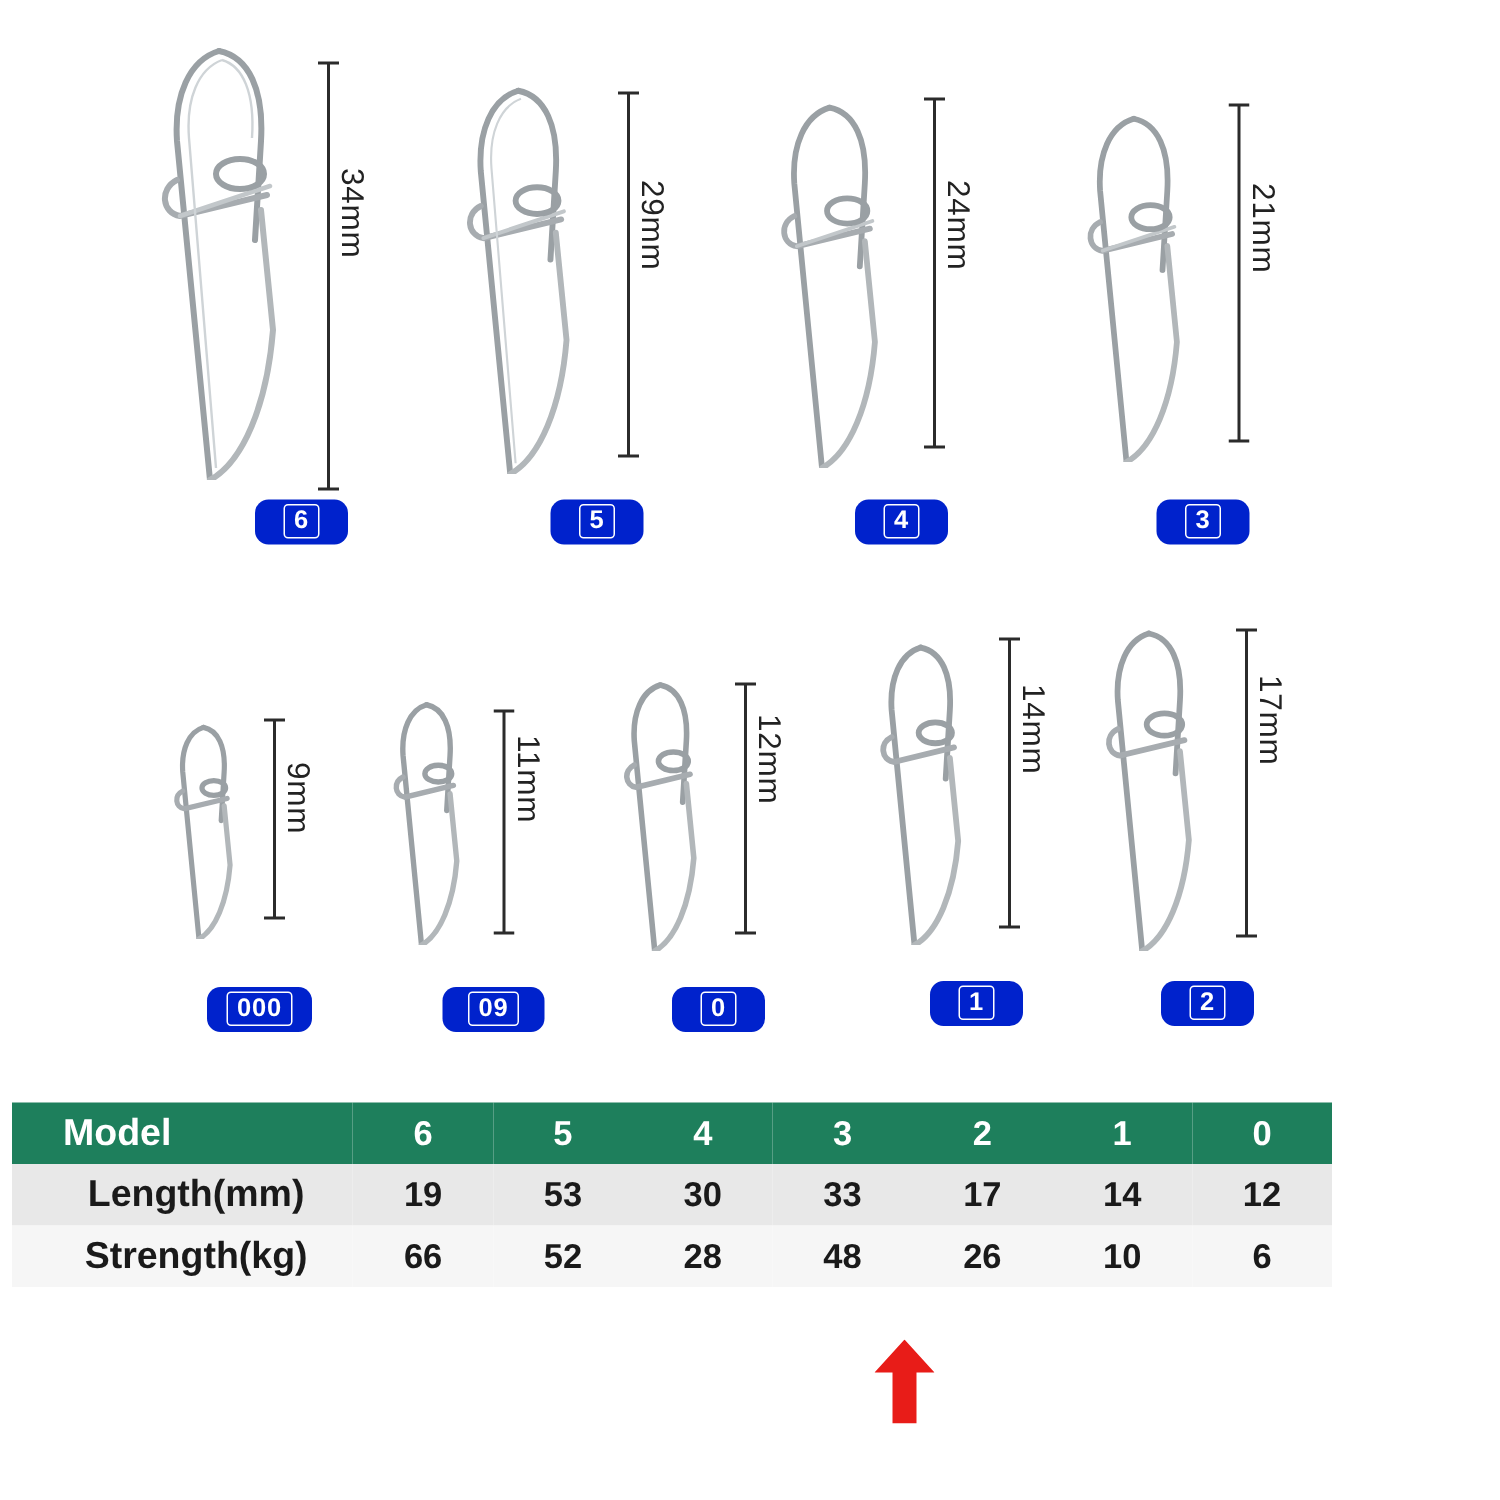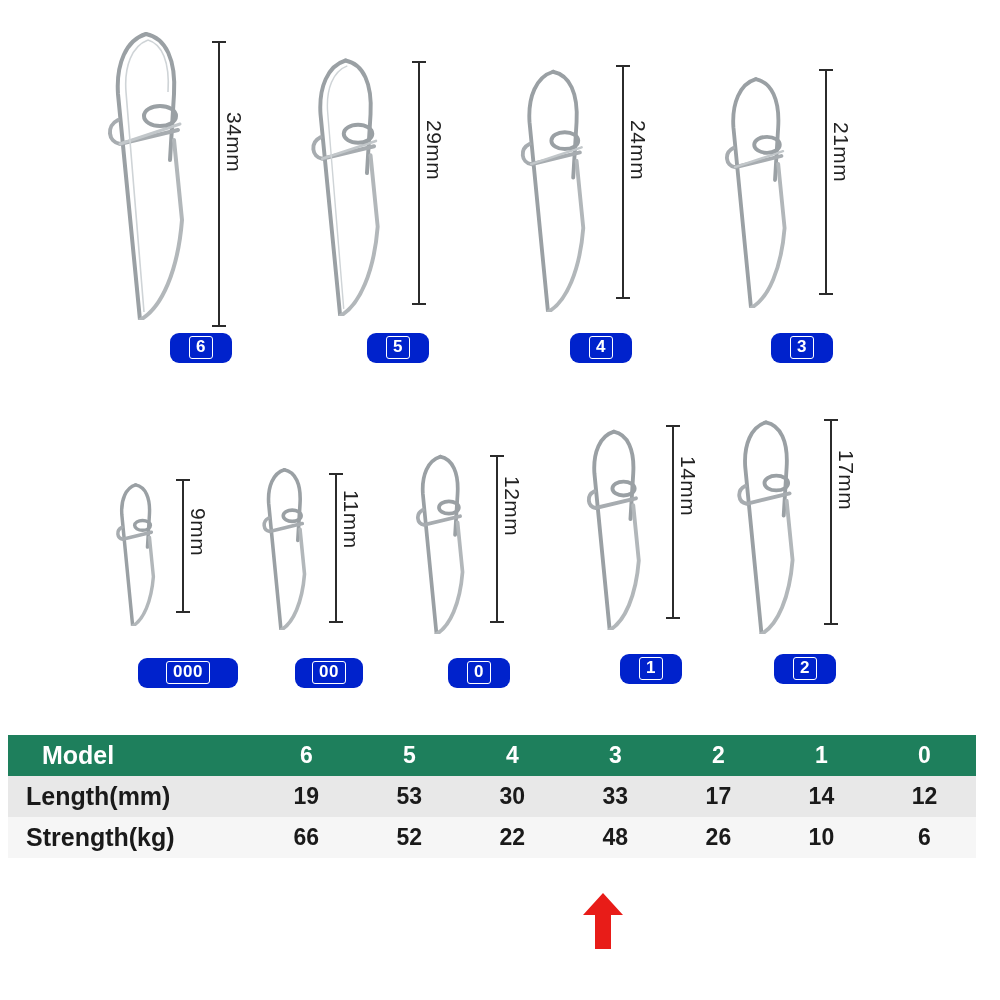--- a/index.html
+++ b/index.html
@@ -47,39 +47,39 @@
     border-radius: 3px;
     padding: 0px 6px 1px 6px;
     line-height: 1.15;
   }
 
   
   #spec-table {
     position: absolute;
     left: 8px;
     top: 735px;
-    width: 968px;
+    width: 880px;
     border-collapse: collapse;
   }
   #spec-table td, #spec-table th {
     text-align: center;
     font-size: 23px;
     font-weight: bold;
     color: #1a1a1a;
     padding: 6px 0;
     height: 38px;
   }
   #spec-table thead th {
     background: #1e7f5c;
     color: #ffffff;
     font-size: 23px;
   }
   #spec-table tbody tr:nth-child(odd) td { background: #e8e8e8; }
   #spec-table tbody tr:nth-child(even) td { background: #f6f6f6; }
-  #spec-table .rowhead { text-align: left; padding-left: 18px; font-size: 25px; }
+  #spec-table .rowhead { text-align: center; padding-left: 18px; font-size: 25px; }
   #spec-table thead .rowhead { text-align: left; padding-left: 34px; }
   .col-w { width: 96px; }
 
   
   #arrow {
     position: absolute;
     left: 583px;
     top: 893px;
     width: 40px; height: 56px;
   }
@@ -203,21 +203,21 @@
       </g>
     </svg>
     <div class="dim-wrap" style="left:66px; top:-2px;">
       <svg width="14" height="140" viewBox="0 0 14 140">
         <line x1="7" y1="4" x2="7" y2="136" stroke="#2b2b2b" stroke-width="2"></line>
         <line x1="0" y1="4" x2="14" y2="4" stroke="#2b2b2b" stroke-width="2"></line>
         <line x1="0" y1="136" x2="14" y2="136" stroke="#2b2b2b" stroke-width="2"></line>
       </svg>
     </div>
     <div class="dim-label" style="left:78px; top:30px;">9mm</div>
-    <div class="badge" style="left:28px; top:180px; width:100px;">
+    <div class="badge" style="left:28px; top:180px; width:70px;">
       <span class="badge-inner">000</span>
     </div>
   </div>
 
   <div class="clip-item" style="left:255px; top:462px; width:160px; height:230px;">
     <svg class="clip-art" width="80" height="168" viewBox="0 0 130 300">
       <g fill="none" stroke="#8a8f93" stroke-width="6.4" stroke-linecap="round">
         <path d="M46 14 C26 20 16 44 18 74 L40 300" stroke="#9aa0a4"></path>
         <path d="M46 14 C66 18 76 40 74 74 L70 140" stroke="#9aa0a4"></path>
         <path d="M40 300 C62 288 78 250 82 200 L74 120" stroke="#b2b7ba"></path>
@@ -227,21 +227,21 @@
     </svg>
     <div class="dim-wrap" style="left:74px; top:8px;">
       <svg width="14" height="156" viewBox="0 0 14 156">
         <line x1="7" y1="4" x2="7" y2="152" stroke="#2b2b2b" stroke-width="2"></line>
         <line x1="0" y1="4" x2="14" y2="4" stroke="#2b2b2b" stroke-width="2"></line>
         <line x1="0" y1="152" x2="14" y2="152" stroke="#2b2b2b" stroke-width="2"></line>
       </svg>
     </div>
     <div class="dim-label" style="left:86px; top:28px;">11mm</div>
     <div class="badge" style="left:40px; top:196px; width:68px;">
-      <span class="badge-inner">00</span>
+      <span class="badge-inner">09</span>
     </div>
   </div>
 
   <div class="clip-item" style="left:408px; top:448px; width:170px; height:240px;">
     <svg class="clip-art" width="88" height="186" viewBox="0 0 130 300">
       <g fill="none" stroke="#8a8f93" stroke-width="6" stroke-linecap="round">
         <path d="M46 14 C26 20 16 44 18 74 L40 300" stroke="#9aa0a4"></path>
         <path d="M46 14 C66 18 76 40 74 74 L70 140" stroke="#9aa0a4"></path>
         <path d="M40 300 C62 288 78 250 82 200 L74 120" stroke="#b2b7ba"></path>
         <path d="M18 100 C6 106 8 122 20 124 L78 110" stroke="#a7acb0"></path>
@@ -328,21 +328,21 @@
         <td>30</td>
         <td>33</td>
         <td>17</td>
         <td>14</td>
         <td>12</td>
       </tr>
       <tr>
         <td class="rowhead">Strength(kg)</td>
         <td>66</td>
         <td>52</td>
-        <td>22</td>
+        <td>28</td>
         <td>48</td>
         <td>26</td>
         <td>10</td>
         <td>6</td>
       </tr>
     </tbody>
   </table>
 
   <svg id="arrow" viewBox="0 0 40 56">
     <path d="M20 0 L40 22 L28 22 L28 56 L12 56 L12 22 L0 22 Z" fill="#e81c18"></path>

